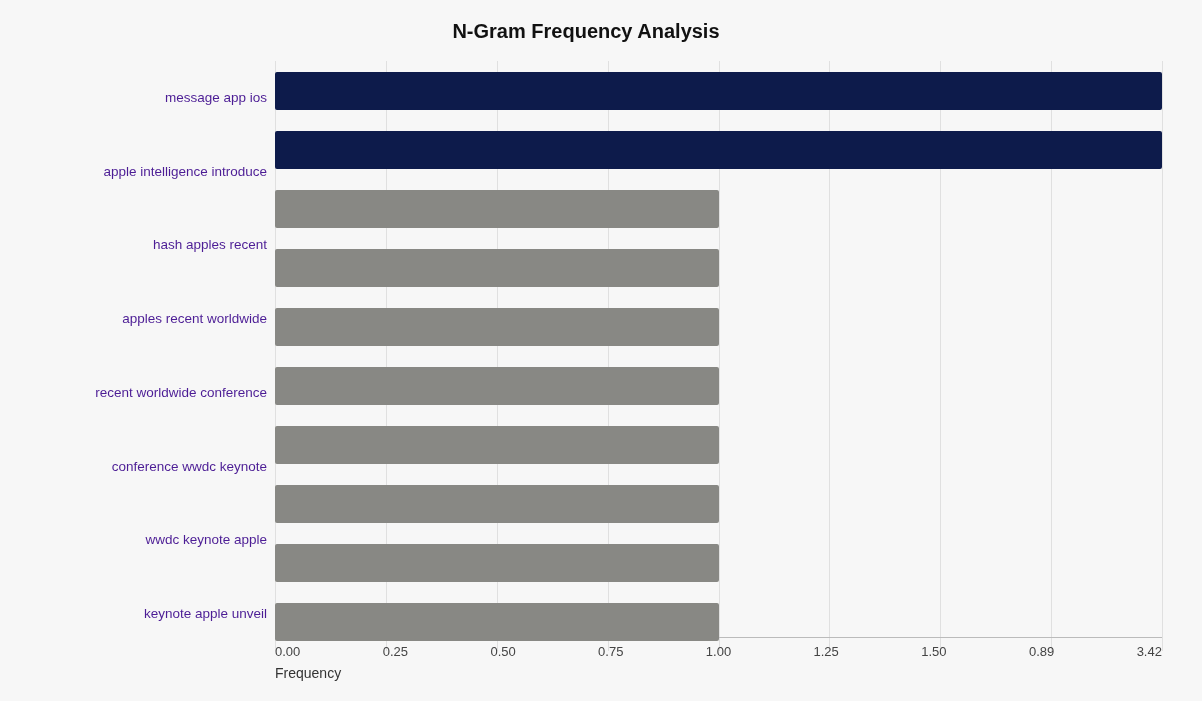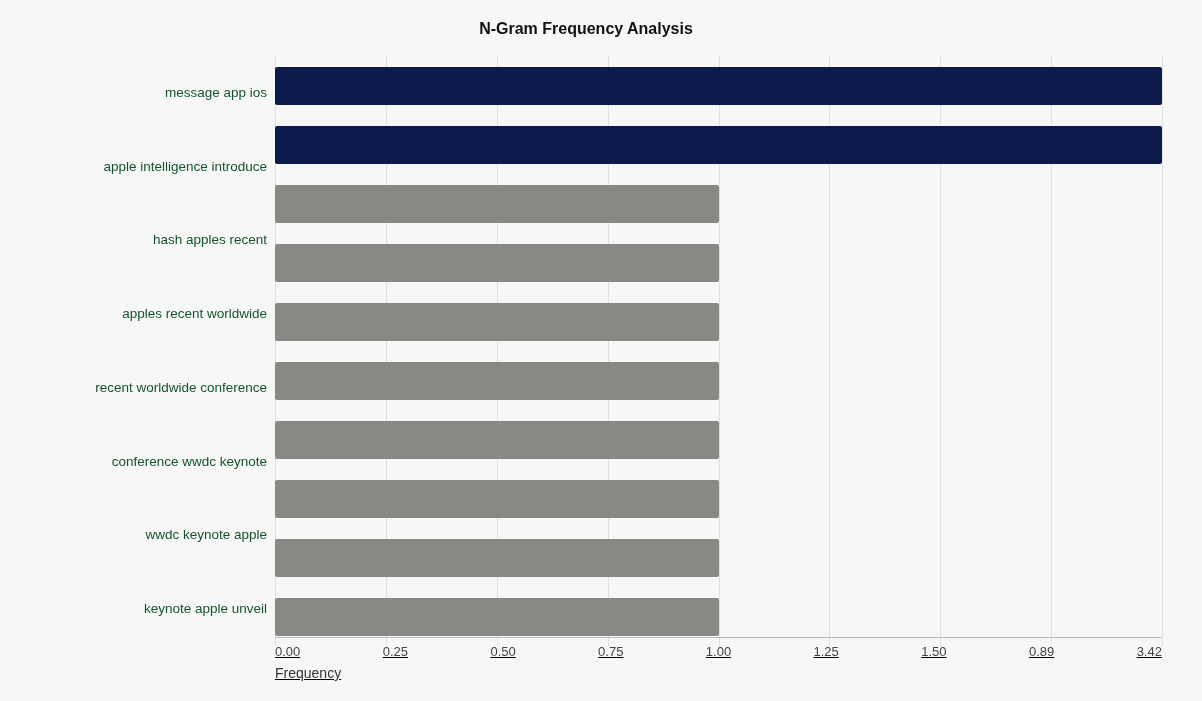--- a/index.html
+++ b/index.html
@@ -14,37 +14,37 @@
     }
     .chart-container {
       width: 1202px;
       height: 701px;
       background: #f7f7f7;
       position: relative;
       padding: 20px 40px 80px 10px;
     }
     .chart-title {
       text-align: center;
-      font-size: 16px;
+      font-size: 20px;
       font-weight: bold;
       margin-bottom: 18px;
       color: #111;
     }
     .y-labels {
       display: flex;
       flex-direction: column;
       justify-content: space-around;
       width: 265px;
       flex-shrink: 0;
       padding-right: 8px;
     }
     .y-label {
       text-align: right;
       font-size: 13.5px;
-      color: #14532d;
+      color: #4c1d95;
       line-height: 1.2;
       height: 57px;
       display: flex;
       align-items: center;
       justify-content: flex-end;
     }
     .bars-and-grid {
       flex: 1;
       position: relative;
       display: flex;
@@ -158,21 +158,21 @@
           <div class="bar-row">
             <div class="bar bar-gray" style="width: 50%;"></div>
           </div>
           <div class="bar-row">
             <div class="bar bar-gray" style="width: 50%;"></div>
           </div>
         </div>
     </div>
   </div>
 
-  <div style="position:absolute; bottom: 20px; left: 275px; right: 40px; text-decoration: underline;">
+  <div style="position:absolute; bottom: 20px; left: 275px; right: 40px;">
     <div style="width:100%; height:1px; background:#bbb;"></div>
     <div style="display:flex; justify-content:space-between; margin-top:6px;" id="x-ticks">
         <span class="x-tick">0.00</span>
         <span class="x-tick">0.25</span>
         <span class="x-tick">0.50</span>
         <span class="x-tick">0.75</span>
         <span class="x-tick">1.00</span>
         <span class="x-tick">1.25</span>
         <span class="x-tick">1.50</span>
         <span class="x-tick">0.89</span>

